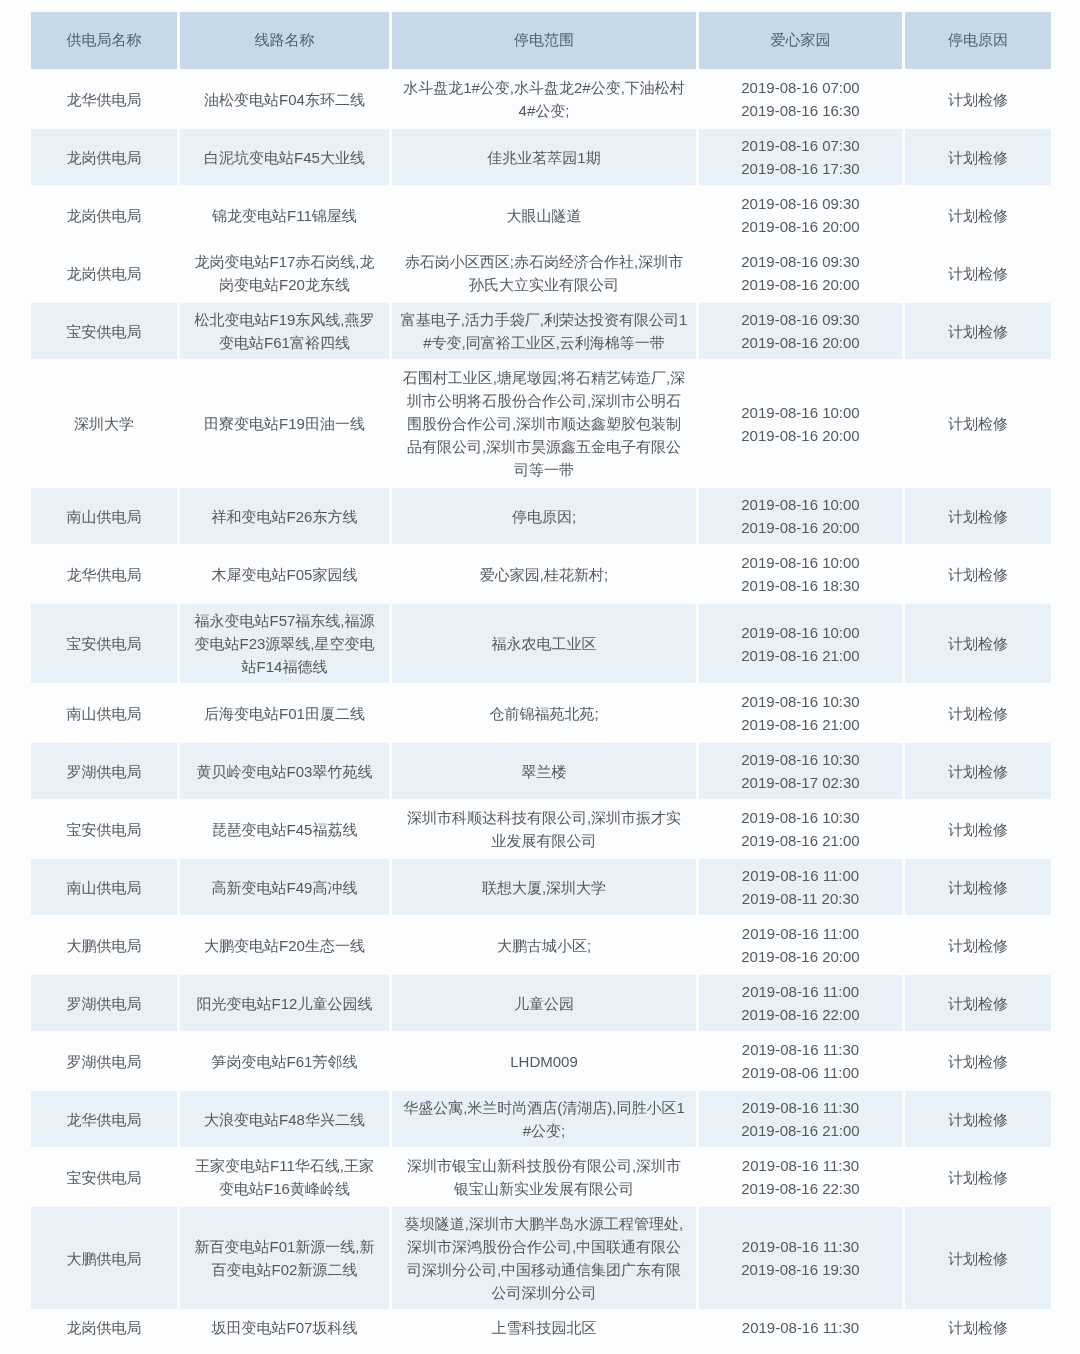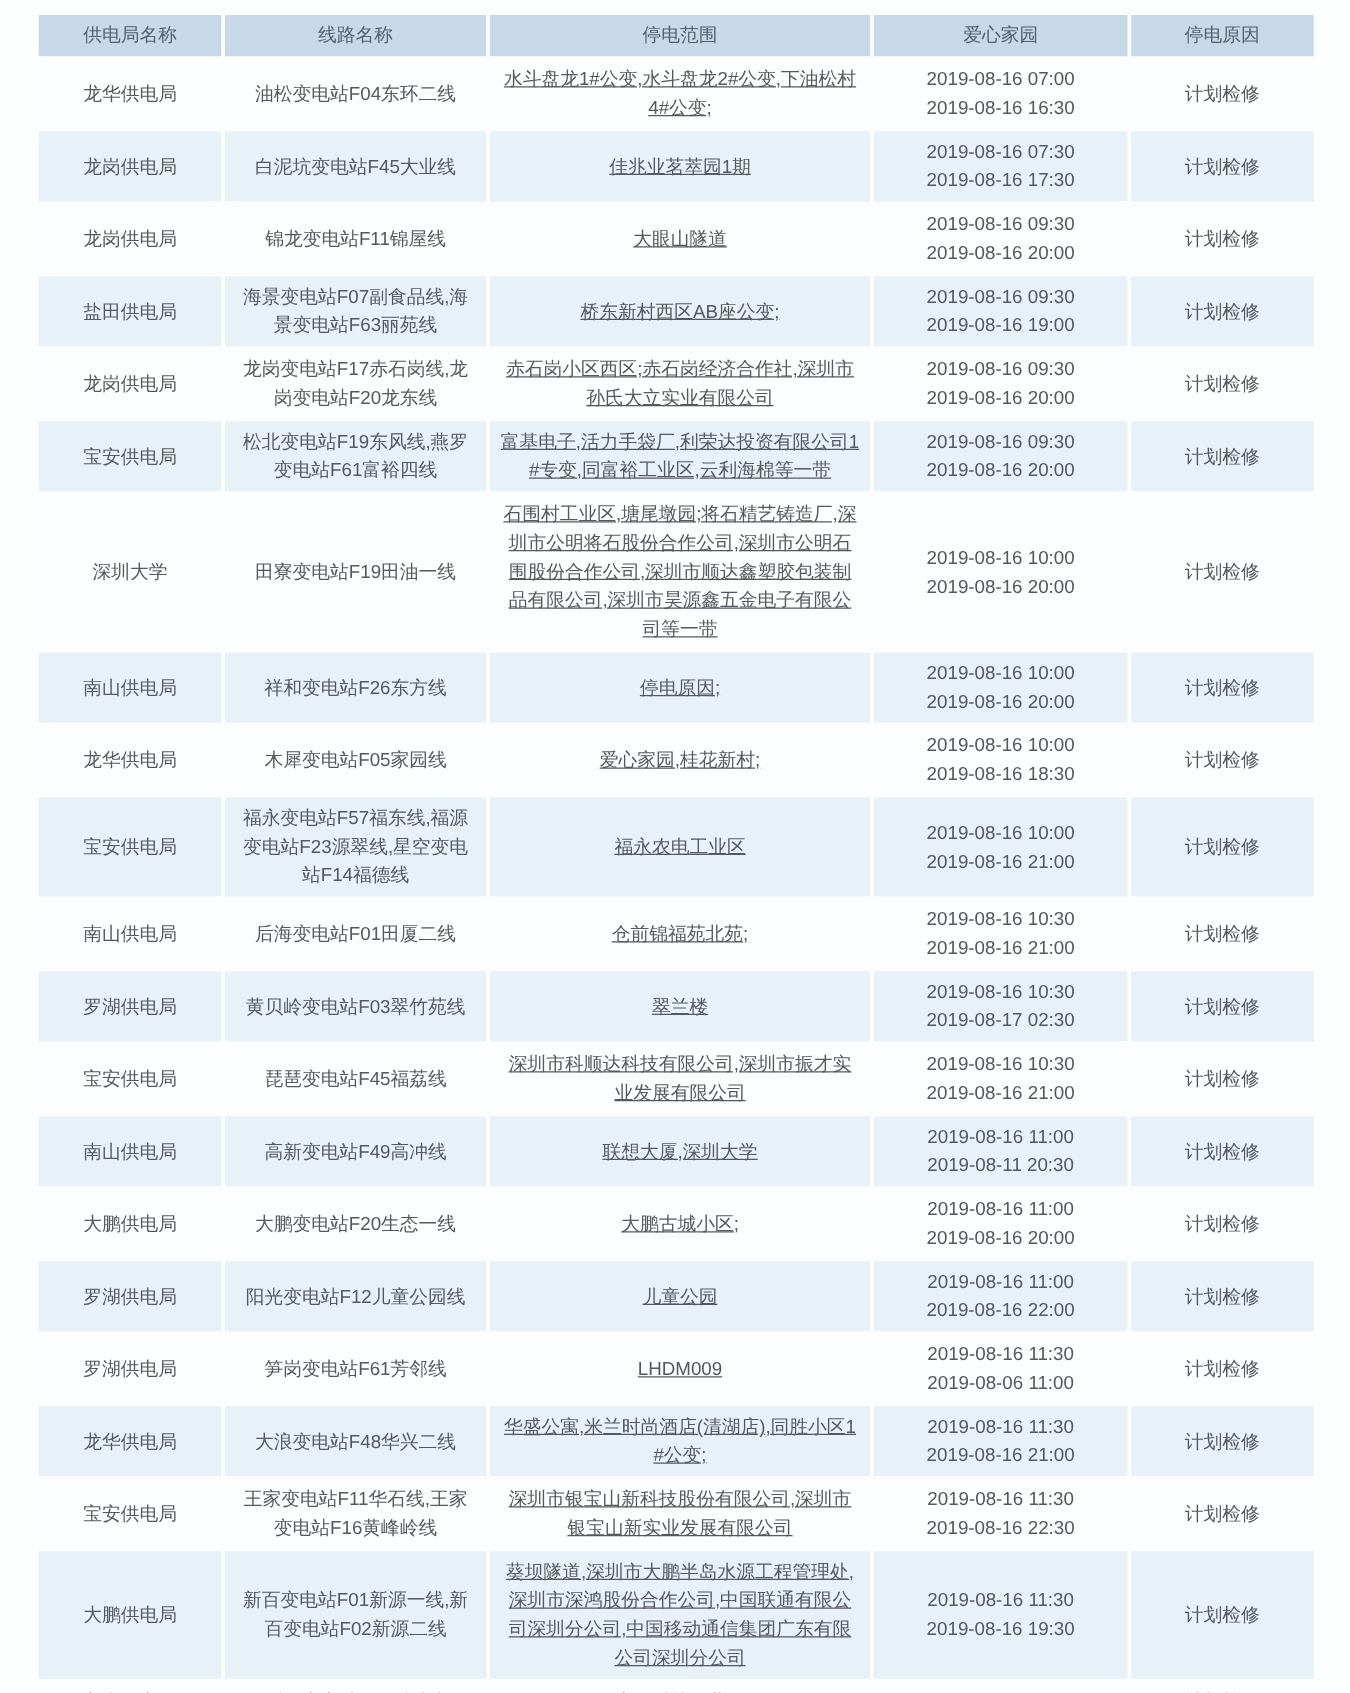--- a/index.html
+++ b/index.html
@@ -25,31 +25,31 @@
     text-align: center;
     vertical-align: middle;
     word-break: break-all;
   }
   th {
     background: #c7d9e9;
     color: #50606d;
     font-weight: normal;
     font-size: 15px;
     height: 29px;
-    padding: 2px 4px;
+    padding: 14px 4px;
   }
   td {
     font-size: 15px;
     color: #55585e;
     line-height: 23px;
     padding: 5px 8px;
   }
   tr.row-a td { background: #fcfdfe; }
   tr.row-b td { background: #e9f1f8; }
-  td.cell-scope { padding: 5px 8px; text-decoration: underline; }
+  td.cell-scope { padding: 5px 8px; }
   .time-line { display: block; }
 </style>
 </head>
 <body>
 
 <div class="page">
   <table class="outage">
     <colgroup>
       <col style="width:14.5%">
       <col style="width:20.7%">
@@ -90,30 +90,20 @@
         <tr class="row-a">
     <td class="cell-bureau">龙岗供电局</td>
     <td class="cell-line">锦龙变电站F11锦屋线</td>
     <td class="cell-scope">大眼山隧道</td>
     <td class="cell-time">
       <span class="time-line">2019-08-16 09:30</span>
       <span class="time-line">2019-08-16 20:00</span>
     </td>
     <td class="cell-reason">计划检修</td>
   </tr>
-        <tr class="row-b">
-    <td class="cell-bureau">盐田供电局</td>
-    <td class="cell-line">海景变电站F07副食品线,海景变电站F63丽苑线</td>
-    <td class="cell-scope">桥东新村西区AB座公变;</td>
-    <td class="cell-time">
-      <span class="time-line">2019-08-16 09:30</span>
-      <span class="time-line">2019-08-16 19:00</span>
-    </td>
-    <td class="cell-reason">计划检修</td>
-  </tr>
         <tr class="row-a">
     <td class="cell-bureau">龙岗供电局</td>
     <td class="cell-line">龙岗变电站F17赤石岗线,龙岗变电站F20龙东线</td>
     <td class="cell-scope">赤石岗小区西区;赤石岗经济合作社,深圳市孙氏大立实业有限公司</td>
     <td class="cell-time">
       <span class="time-line">2019-08-16 09:30</span>
       <span class="time-line">2019-08-16 20:00</span>
     </td>
     <td class="cell-reason">计划检修</td>
   </tr>

